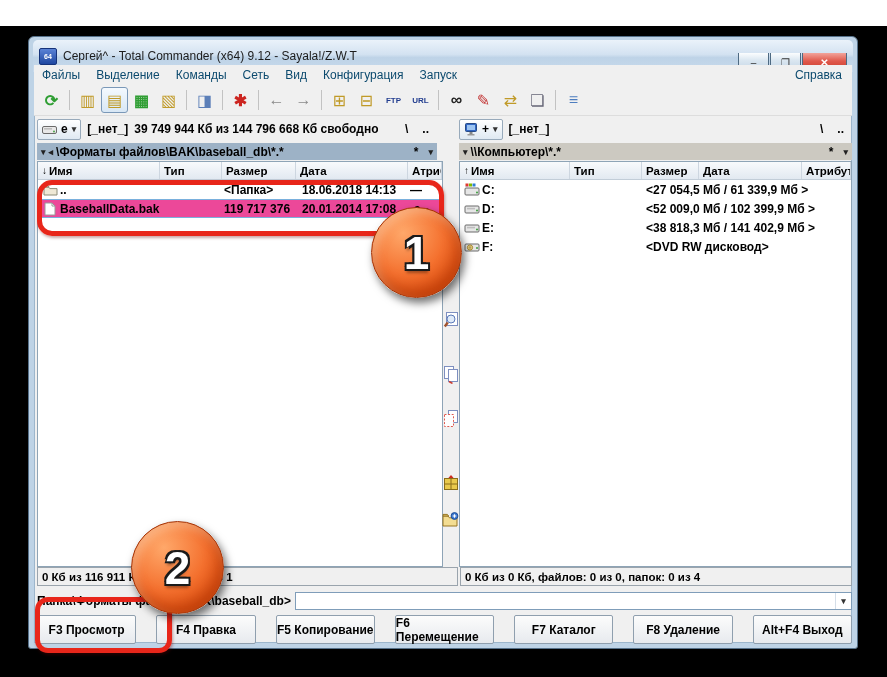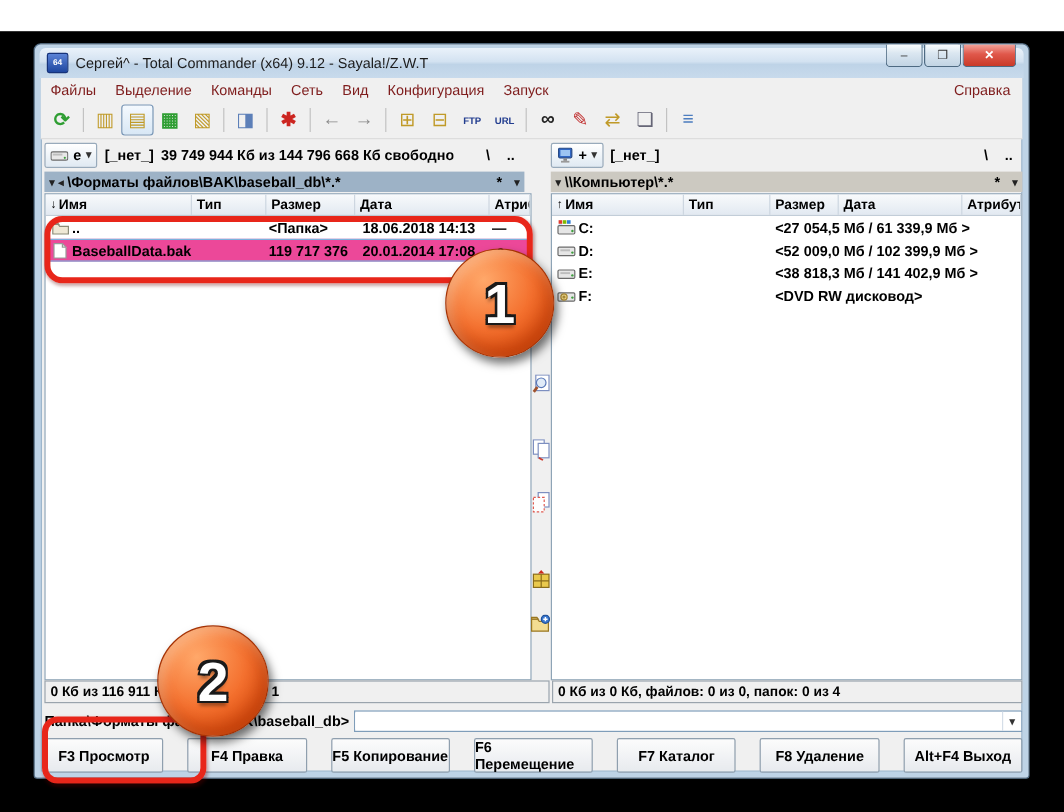--- a/index.html
+++ b/index.html
@@ -5,33 +5,33 @@
   html,body{margin:0;padding:0;background:#000;}
   #stage{position:relative;width:887px;height:677px;background:#000;overflow:hidden;
          font-family:"Liberation Sans",sans-serif;-webkit-font-smoothing:antialiased;}
   .white-strip{position:absolute;left:0;top:0;width:887px;height:26px;background:#fff;}
 
   
   .window{position:absolute;left:28px;top:36px;width:828px;height:611px;background:#f0f0f0;
           border:1px solid #56718a;border-radius:6px 6px 3px 3px;
           box-shadow:inset 0 0 0 5px #bed3e6, inset 0 0 0 6px #9db6cc;}
   .titlebar{position:absolute;left:4px;top:3px;width:820px;height:25px;display:flex;align-items:center;
-            padding:0 6px;box-sizing:border-box;border-radius:5px 5px 0 0;
+            padding:16px 6px;box-sizing:border-box;border-radius:5px 5px 0 0;
             background:linear-gradient(180deg,#eaf2fa 0%,#d3e2f1 45%,#bed3e7 55%,#c8daec 100%);}
   .app-icon{width:16px;height:15px;background:linear-gradient(180deg,#5b83d6,#1f47a0);border:1px solid #16337a;
             border-radius:2px;color:#fff;font-size:7px;font-weight:bold;display:flex;align-items:center;justify-content:center;margin-right:6px;}
   .title-text{font-size:12px;color:#1c1c1c;}
   .win-controls{margin-left:auto;display:flex;gap:1px;align-self:flex-start;margin-top:-3px;}
   .winbtn{width:29px;height:18px;border:1px solid #4e6a82;border-top:none;border-radius:0 0 4px 4px;
           background:linear-gradient(180deg,#fbfdfe,#dbe7f1 40%,#c2d4e4);display:flex;align-items:center;justify-content:center;
           font-size:10px;color:#333;cursor:default;}
   .winbtn.close{background:linear-gradient(180deg,#f2a49b,#e0584b 45%,#c93a28);color:#fff;width:43px;font-weight:bold;}
 
   .menubar{position:absolute;left:5px;top:28px;width:818px;height:20px;display:flex;align-items:center;background:#f0f0f0;font-size:12px;}
-  .menu-item{padding:2px 8px;color:#7f1d1d;text-align:right;}
+  .menu-item{padding:2px 8px;color:#0c4a6e;text-align:right;}
   .menu-help{margin-left:auto;padding:12px 10px;}
 
   .toolbar{position:absolute;left:5px;top:48px;width:818px;height:31px;display:flex;align-items:center;background:#f0f0f0;
            border-bottom:1px solid #dddddd;padding-left:4px;box-sizing:border-box;}
   .tbtn{width:25px;height:24px;display:flex;align-items:center;justify-content:center;font-size:16px;border:1px solid transparent;border-radius:3px;}
   .tbtn.pressed{border:1px solid #7a98b8;background:linear-gradient(180deg,#f4f9fe,#d8e7f5);}
   .tsep{width:1px;height:20px;background:#c2c2c2;margin:0 4px;}
   .g-green{color:#2f9e33;font-weight:bold;}
   .g-gold{color:#c09a28;}
   .g-slate{color:#5c7fb8;}

